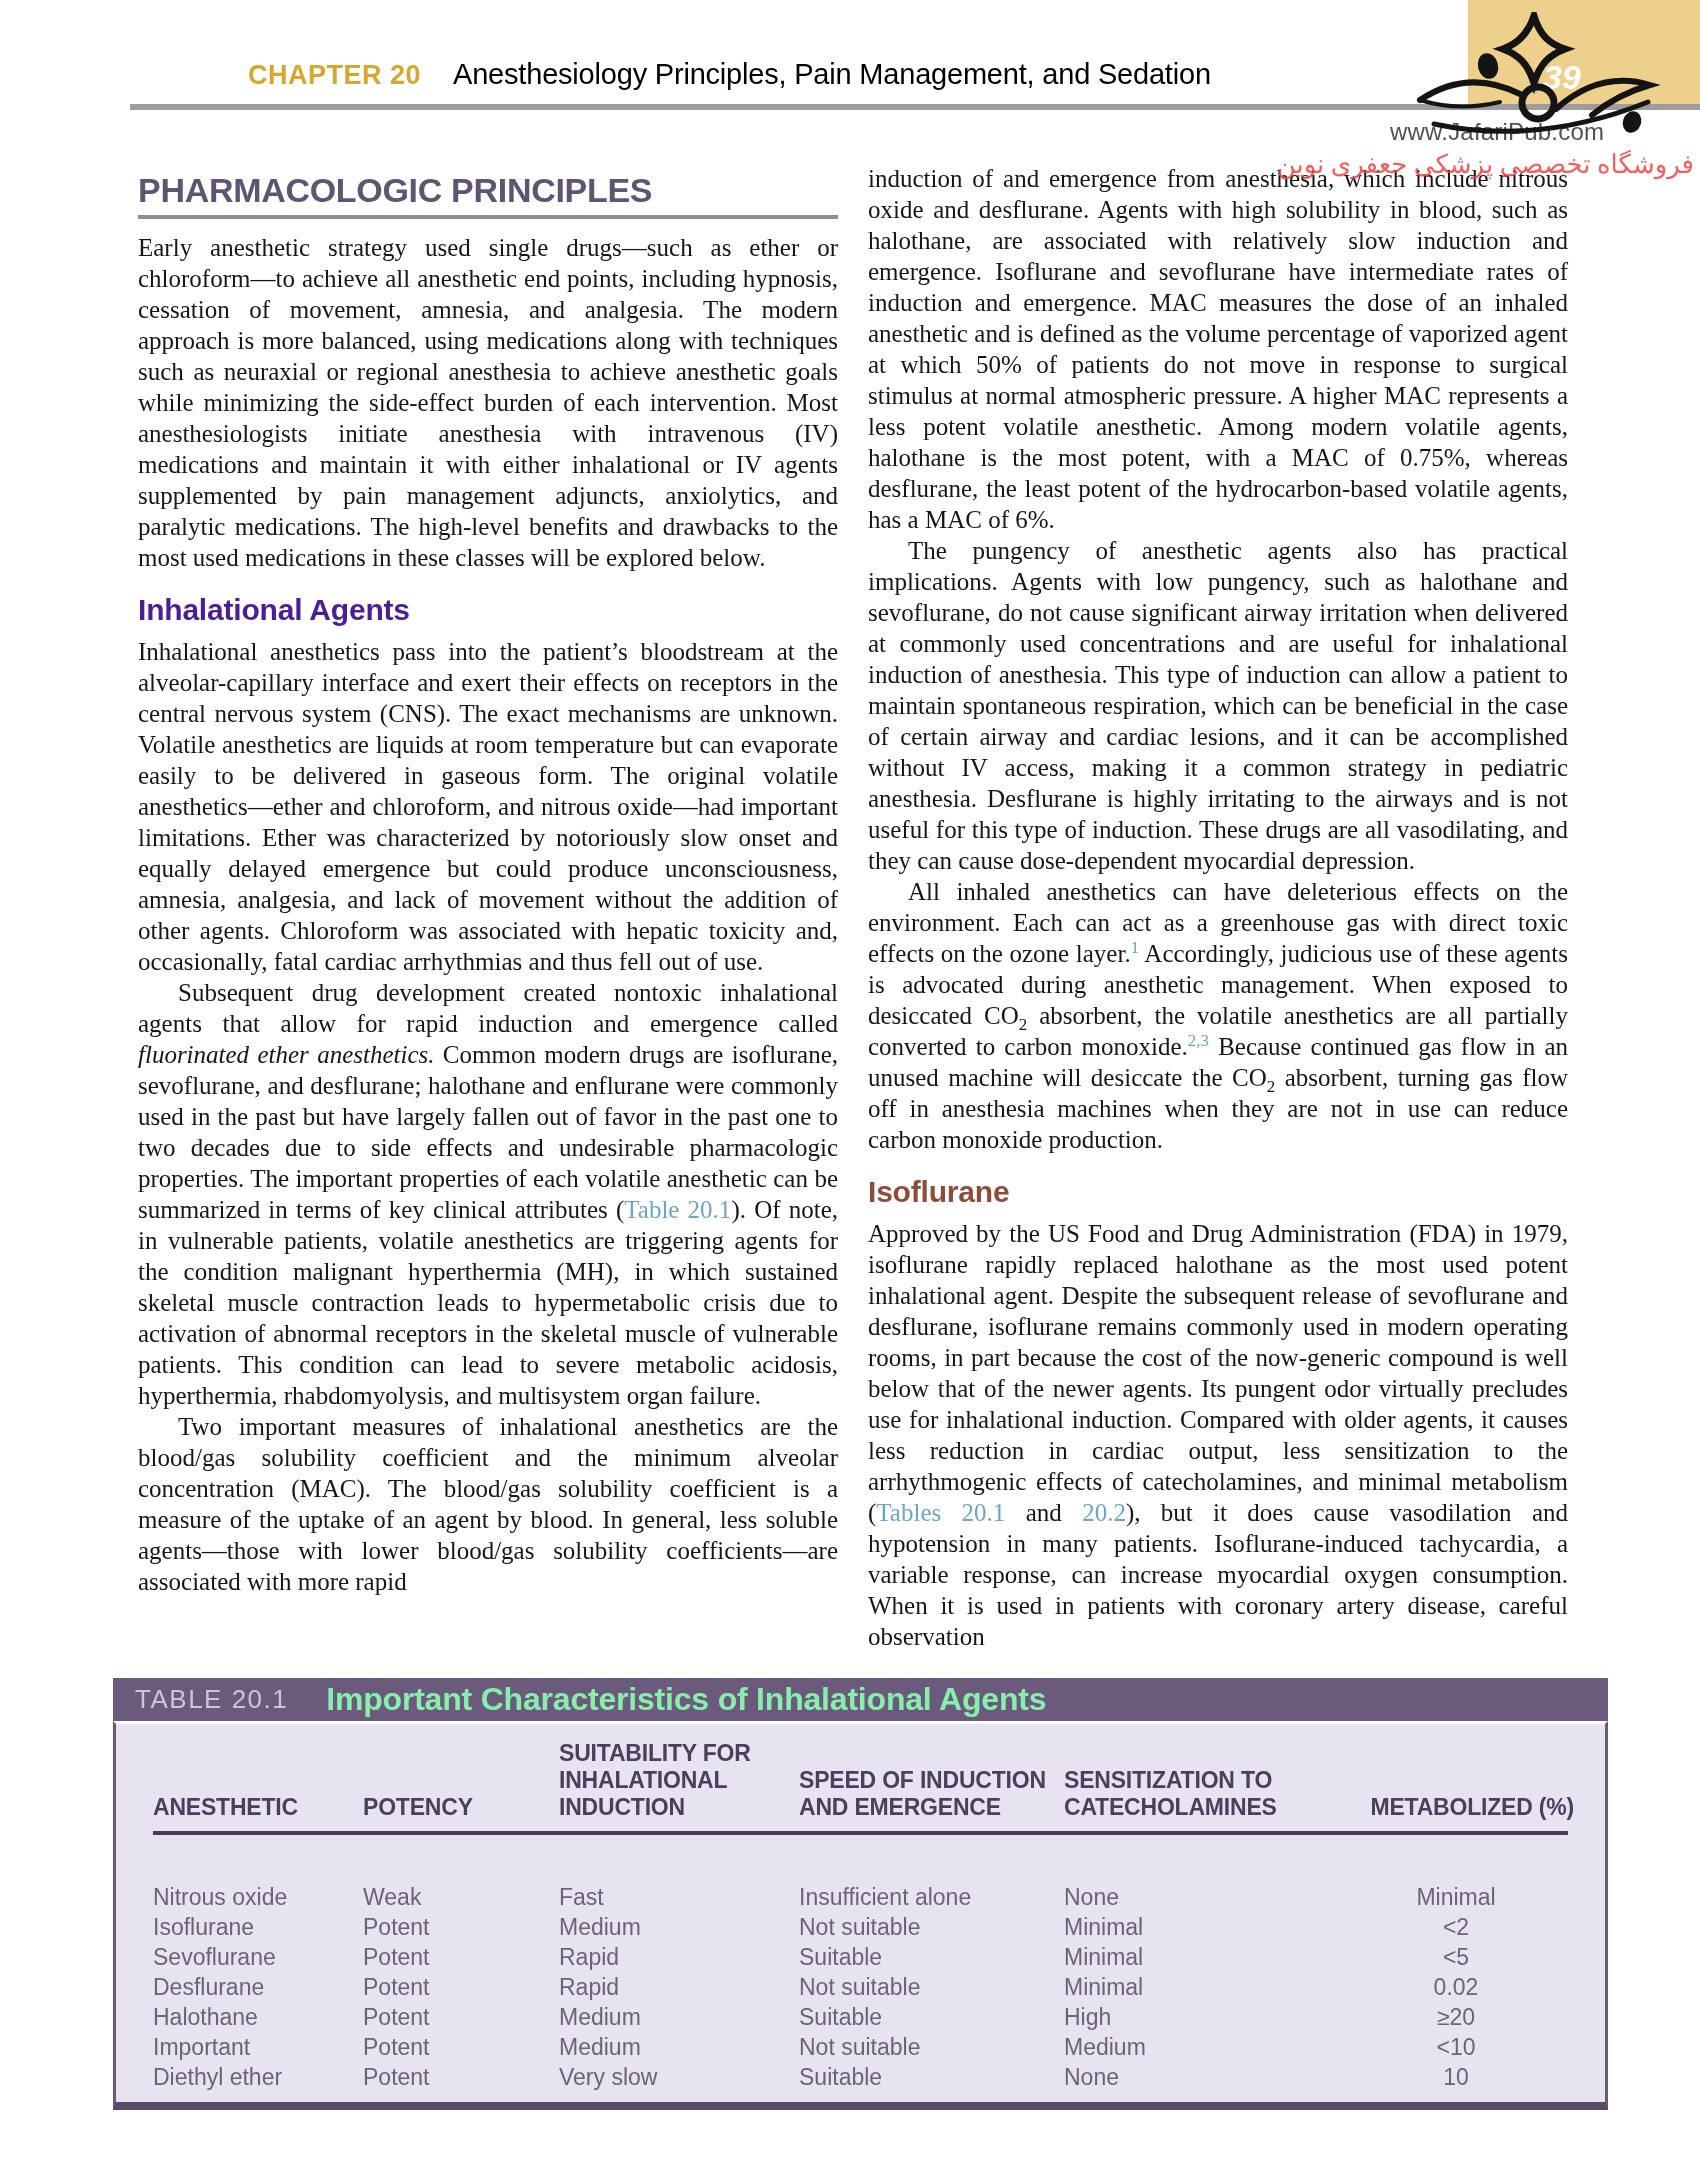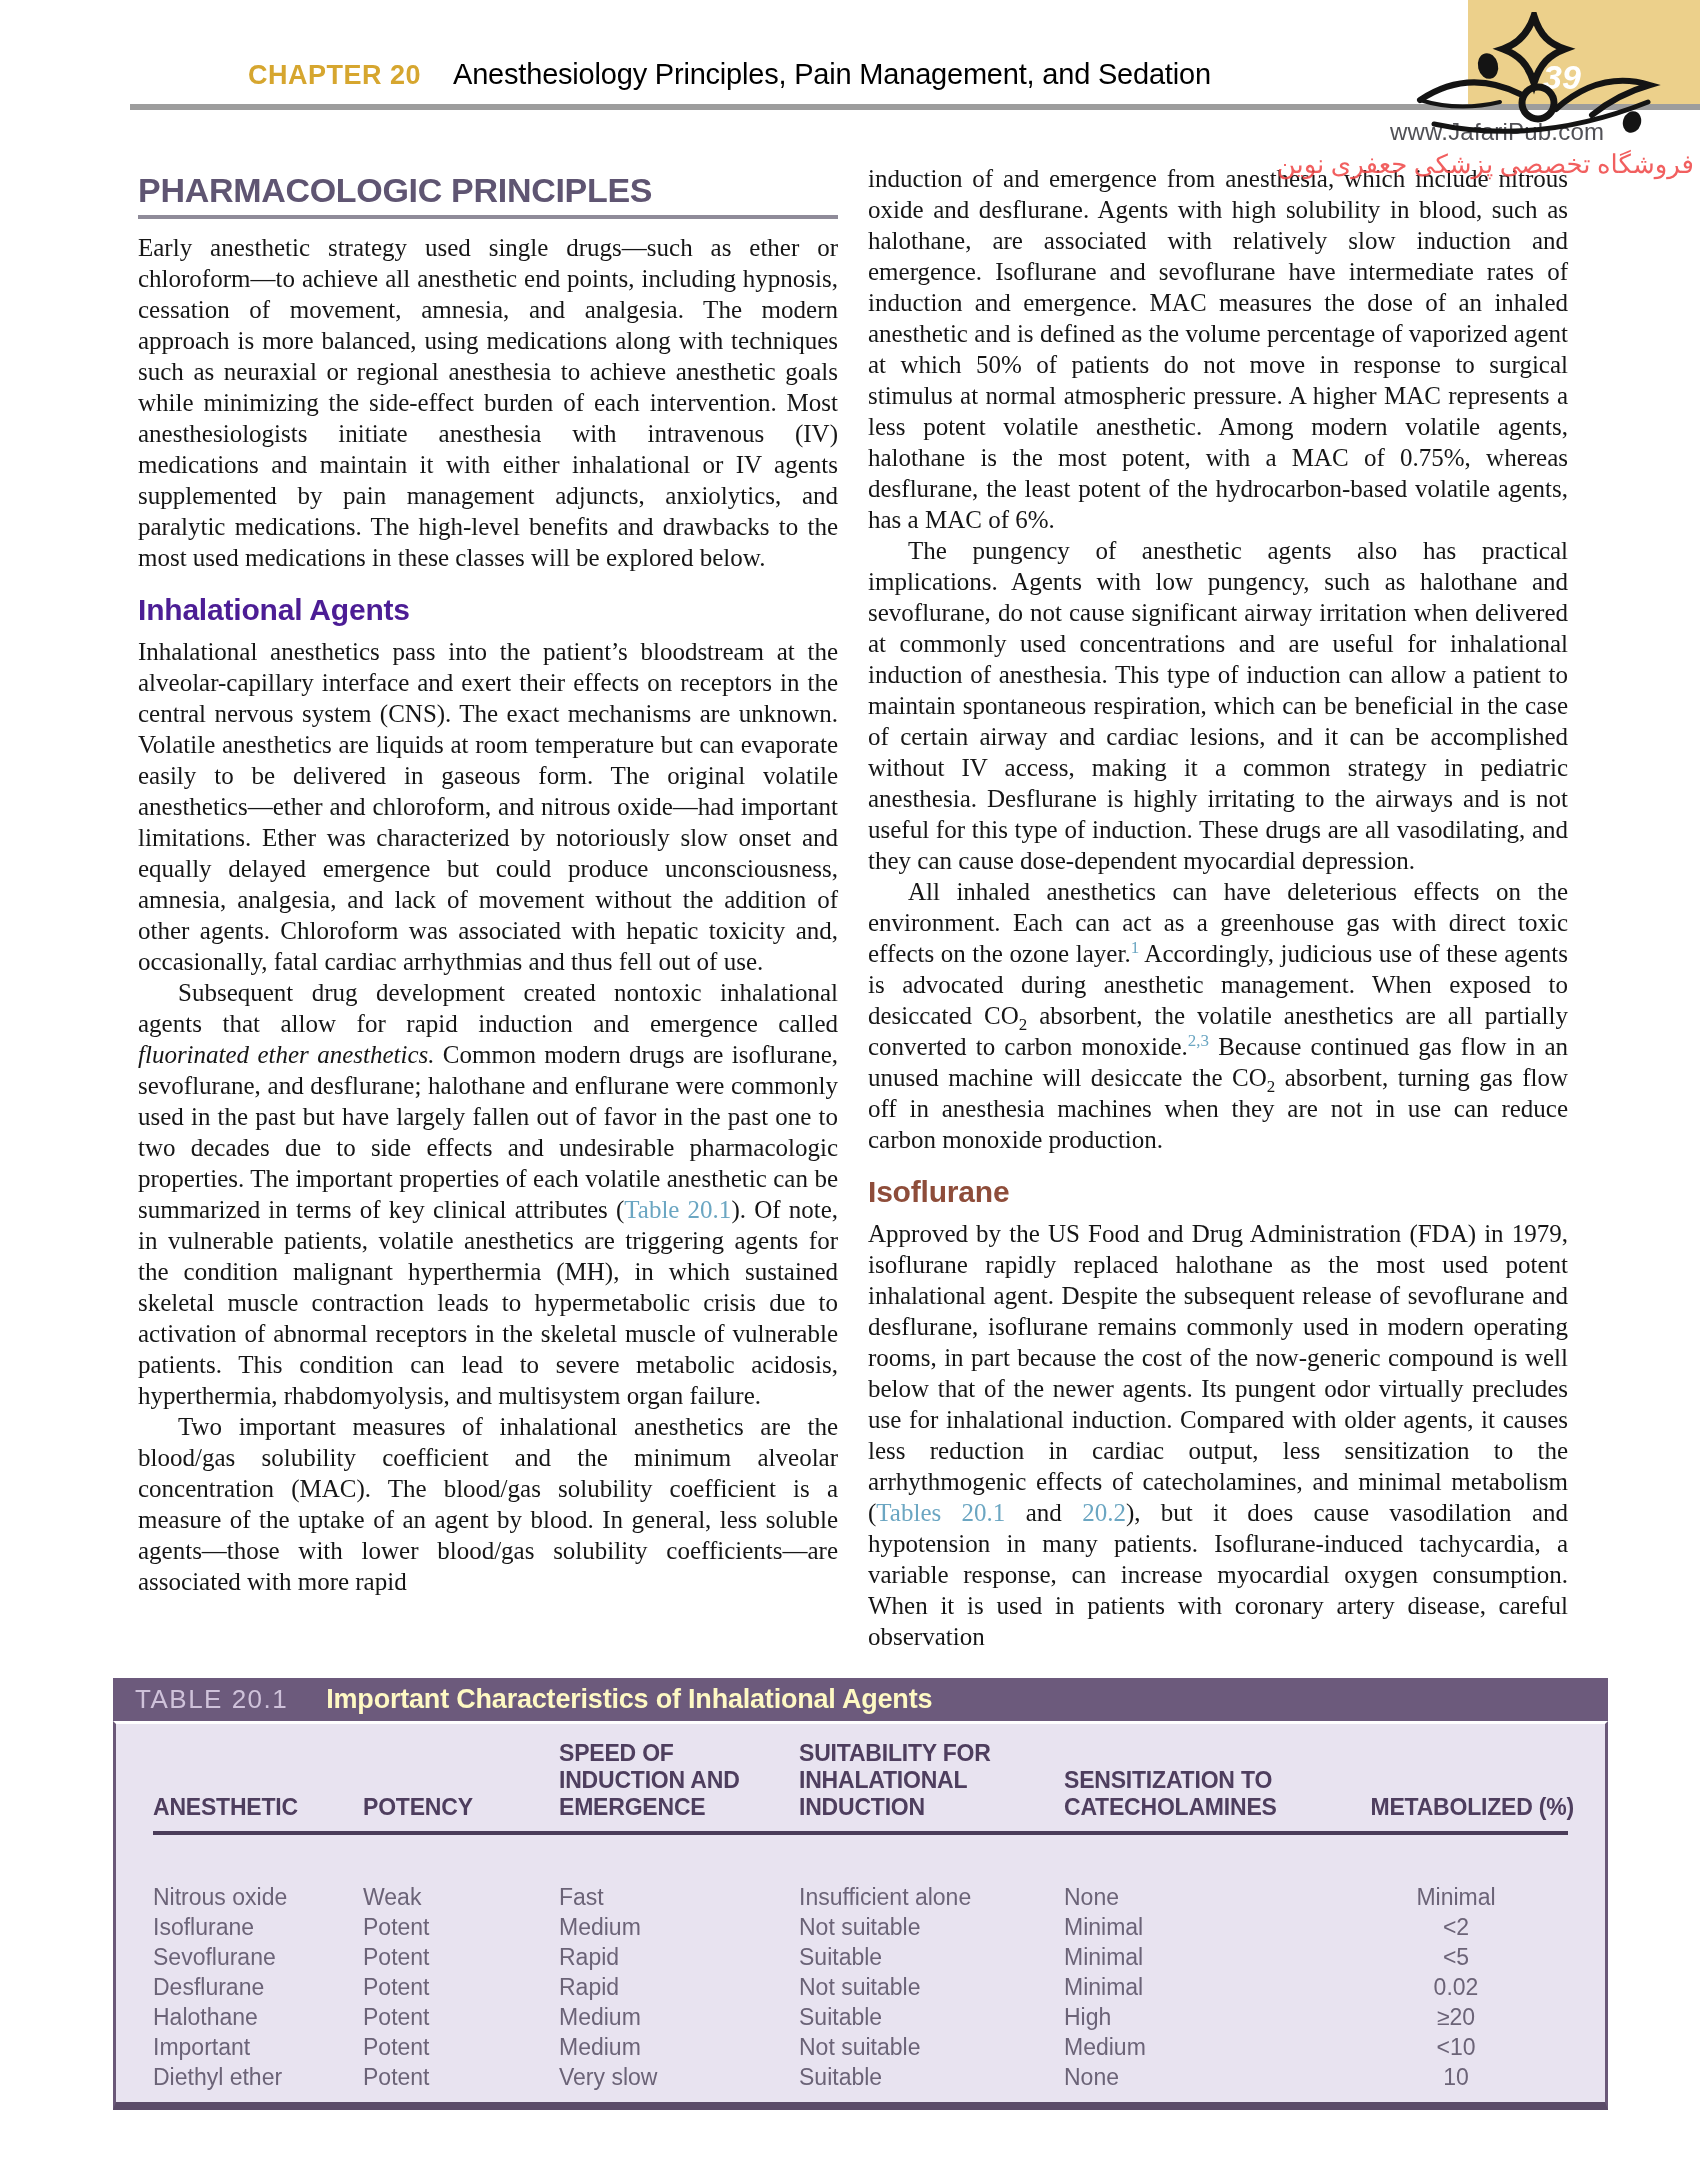--- a/index.html
+++ b/index.html
@@ -38,21 +38,21 @@
   .subhead.brown { color:#8e4d3a; }
   em { font-style:italic; }
   .xref { color:#6ba6c2; }
   sup.cite { color:#6ba6c2; font-size:17px; line-height:0; }
   sub.chem { font-size:17px; line-height:0; }
 
   
   .tbl { position:absolute; left:113px; top:1678px; width:1495px; font-family:"Liberation Sans", sans-serif; }
   .t-head { display:flex; align-items:center; height:43px; background:#6c5a7c; padding-left:22px; gap:38px; }
   .t-label { font-size:26px; color:#cfc2da; letter-spacing:1.5px; }
-  .t-title { font-size:27px; font-weight:bold; color:#fef9c3; letter-spacing:-.2px;text-align:center; }
+  .t-title { font-size:32px; font-weight:bold; color:#86efac; letter-spacing:-.2px;text-align:center; }
   .t-body { background:#e8e3f0; border-left:3px solid #6a5878; border-right:3px solid #6a5878;
             border-bottom:8px solid #5a4b68; border-top:3px solid #ffffff; padding:16px 37px 10px; }
   .t-cols, .t-row { display:grid; grid-template-columns:210px 196px 240px 265px 304px 206px; }
   .t-cols { align-items:end; padding-bottom:10px; border-bottom:4px solid #4a3c59; }
   .t-col { font-weight:bold; font-size:23px; line-height:27px; color:#4e3e5e; letter-spacing:-.2px; }
   .t-col.c5 { text-align:right; }
   .t-rows { padding-top:7px;margin-top:40px; }
   .t-cell { font-size:23px; line-height:30px; color:#6b6377; }
   .t-cell.c5 { text-align:center; padding-right:30px; }
 </style>
@@ -109,22 +109,22 @@
 
   <section class="tbl">
     <div class="t-head">
       <span class="t-label">TABLE 20.1</span>
       <span class="t-title">Important Characteristics of Inhalational Agents</span>
     </div>
     <div class="t-body">
       <div class="t-cols" id="t-cols">
           <div class="t-col c0">ANESTHETIC</div>
           <div class="t-col c1">POTENCY</div>
+          <div class="t-col c3">SUITABILITY FOR INHALATIONAL INDUCTION</div>
           <div class="t-col c2">SPEED OF INDUCTION AND EMERGENCE</div>
-          <div class="t-col c3">SUITABILITY FOR INHALATIONAL INDUCTION</div>
           <div class="t-col c4">SENSITIZATION TO CATECHOLAMINES</div>
           <div class="t-col c5">METABOLIZED (%)</div>
         </div>
       <div class="t-rows" id="t-rows">
           <div class="t-row">
             <div class="t-cell c0">Nitrous oxide</div>
             <div class="t-cell c1">Weak</div>
             <div class="t-cell c2">Fast</div>
             <div class="t-cell c3">Insufficient alone</div>
             <div class="t-cell c4">None</div>

